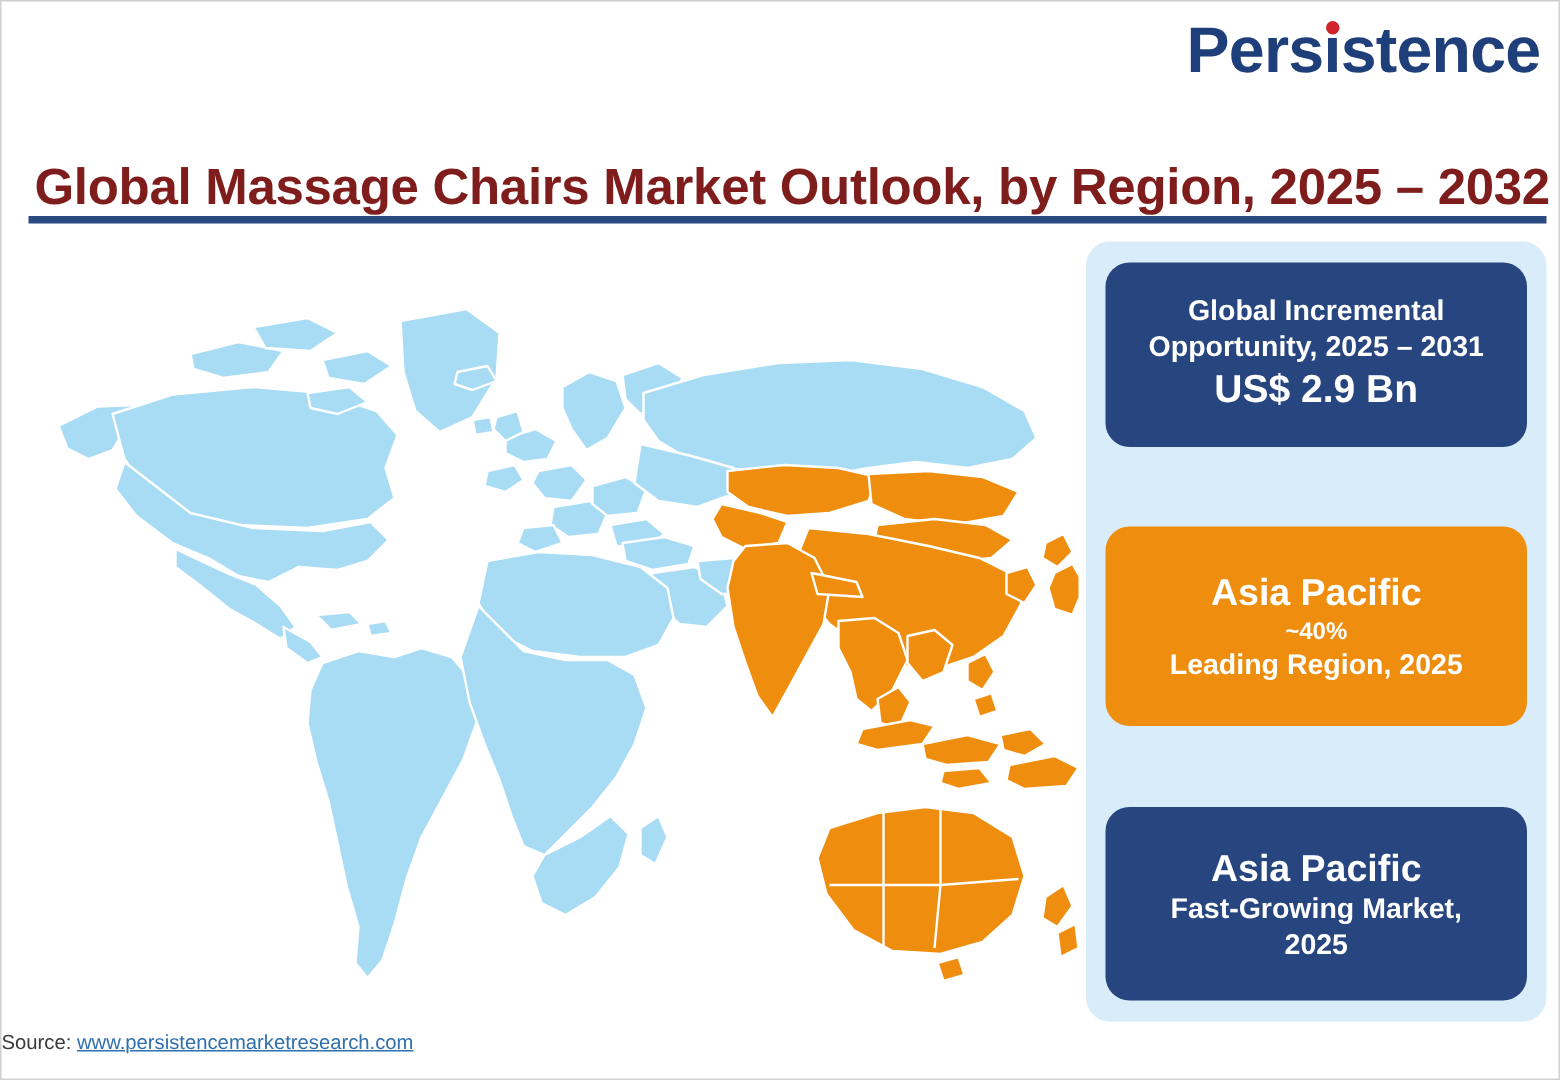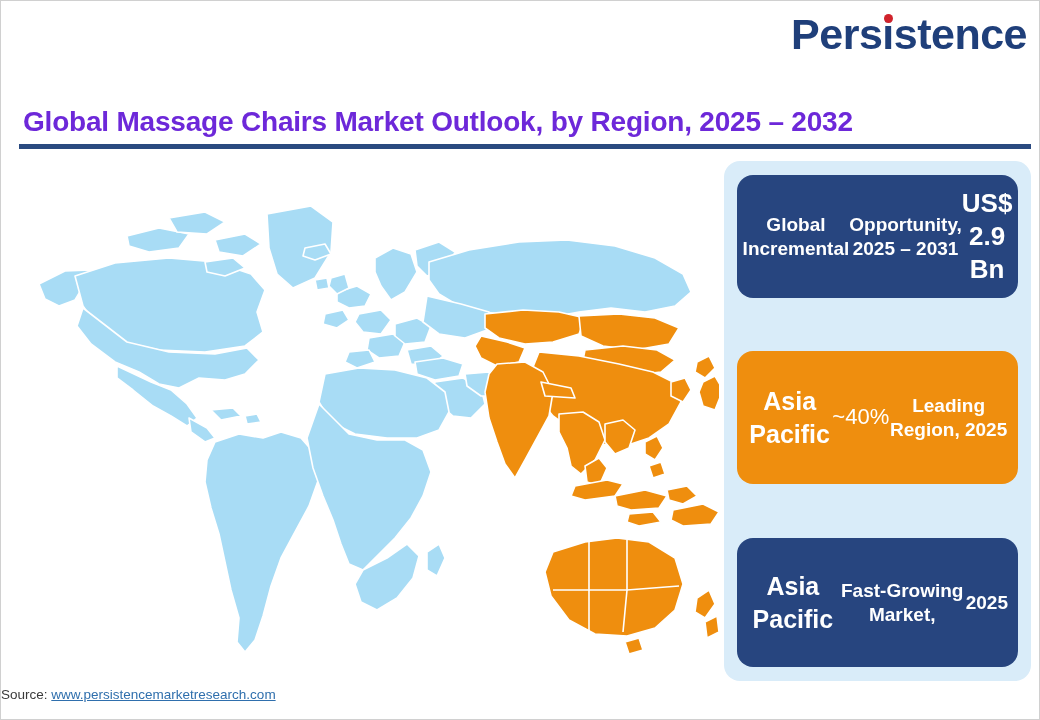--- a/index.html
+++ b/index.html
@@ -33,21 +33,21 @@
     background:#d0232b;
   }
   #logo .sub{
     font-size:17px;font-weight:bold;color:#111111;
     letter-spacing:0.2px;margin-top:3px;
   }
 
   
   #title{
     position:absolute; left:22px; top:105px;
-    font-size:28px; font-weight:bold; color:#6d28d9;
+    font-size:34px; font-weight:bold; color:#7f1d1d;
     letter-spacing:-0.2px; white-space:nowrap;
   }
   #title-rule{
     position:absolute; left:18px; top:143px;
     width:1012px; height:5px; background:#2a4a80;
   }
 
   
   #map-wrap{
     position:absolute; left:18px; top:165px;
@@ -58,34 +58,34 @@
   
   #panel{
     position:absolute; left:723px; top:160px;
     width:307px; height:520px;
     background:#d9ecf9;
     border-radius:16px;
   }
   .card{
     position:absolute; left:13px; width:281px;
     border-radius:16px;
-    display:flex;
+    display:flex;flex-direction:column;
     align-items:center;justify-content:center;
     text-align:center;color:#ffffff;
     box-sizing:border-box;padding:6px 10px;
   }
   .card.navy{background:#27457f;}
   .card.orange{background:#ef8e0e;}
   #card-1{top:14px;height:123px;}
   #card-2{top:190px;height:133px;}
   #card-3{top:377px;height:129px;}
   .l-small{font-size:19px;font-weight:bold;line-height:1.24;}
   .l-big{font-size:25px;font-weight:bold;line-height:1.3;}
   .l-xl{font-size:26px;font-weight:bold;line-height:1.28;}
-  .l-mid{font-size:22px;font-weight:normal;line-height:1.3;}
+  .l-mid{font-size:16px;font-weight:bold;line-height:1.3;}
 
   
   #source{
     position:absolute; left:0; right:0; top:686px;
     font-size:13.5px; color:#3a3a3a;
   }
   #source a{
     color:#2f6fad; text-decoration:underline;
   }
 </style>

